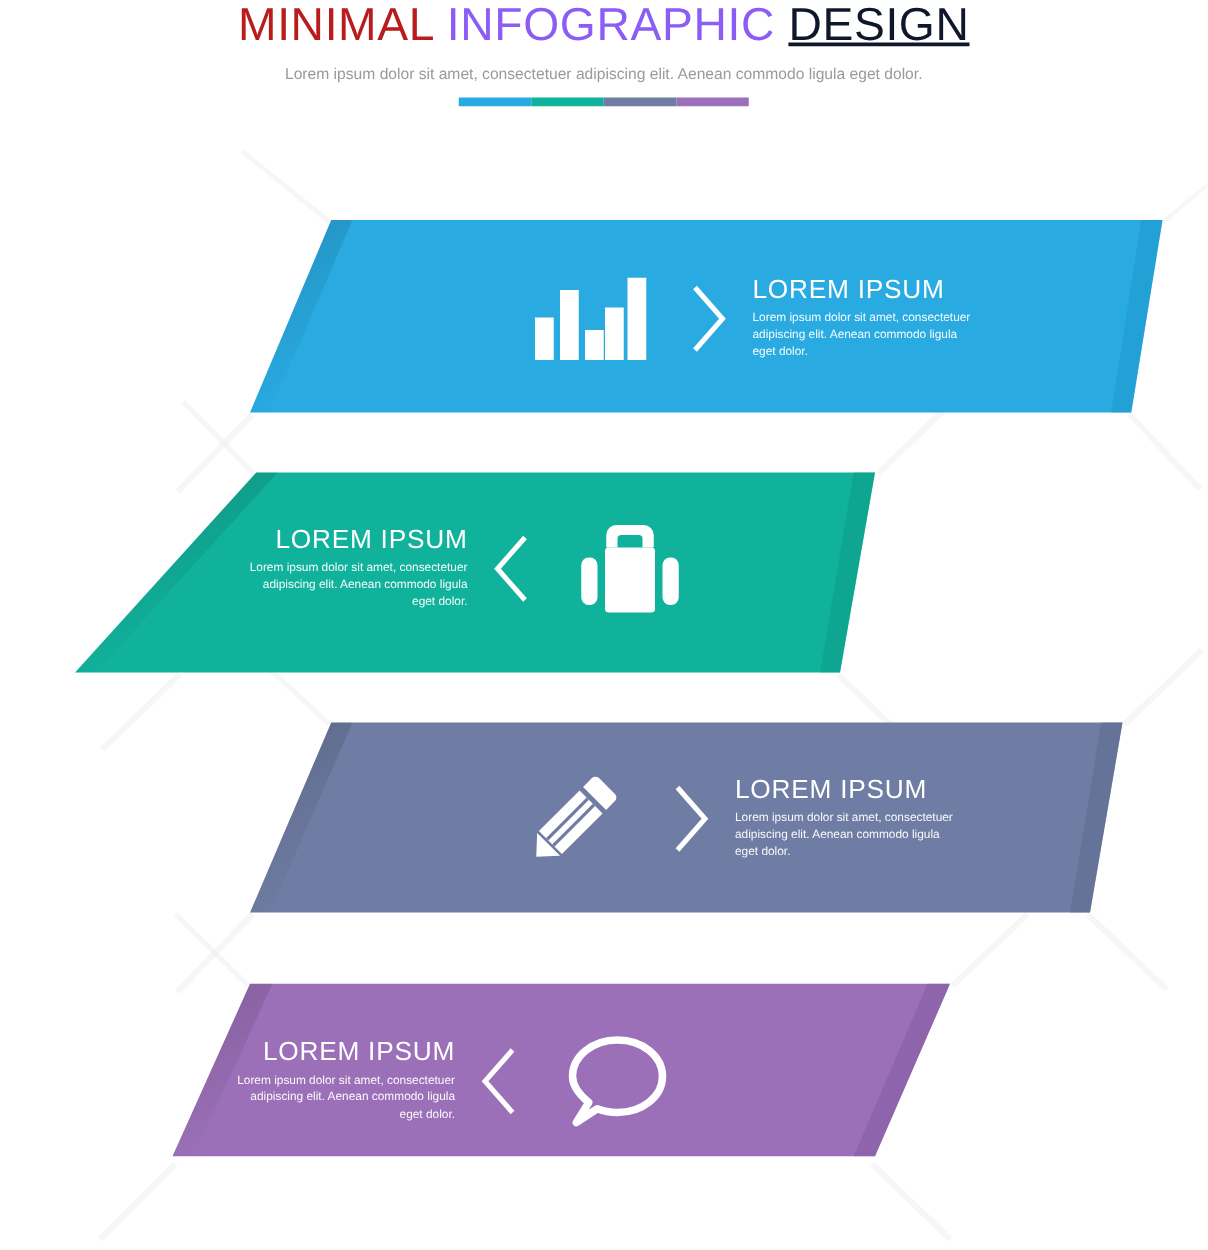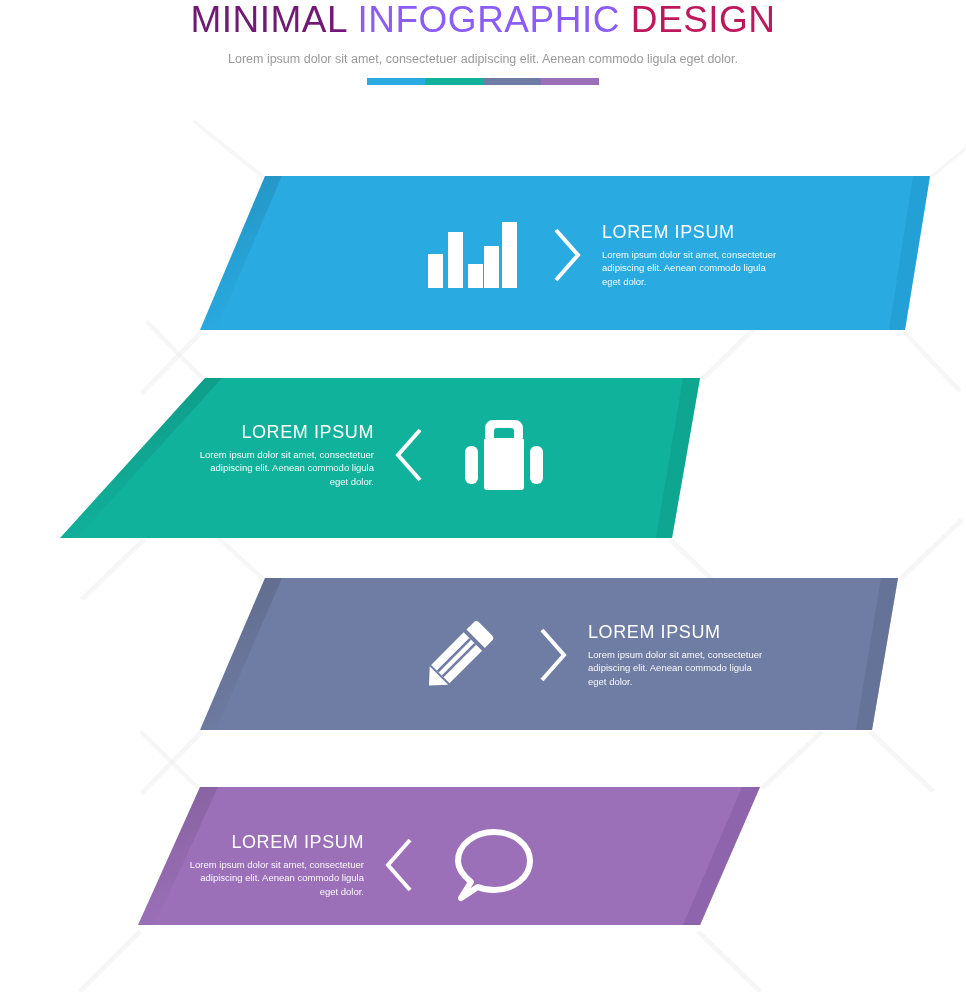--- a/index.html
+++ b/index.html
@@ -32,23 +32,23 @@
   }
   .title {
     font-size: 37px;
     letter-spacing: 0.5px;
     font-weight: 400;
     line-height: 40px;
     margin: 0;
     padding-top: 0px;
     white-space: nowrap;
   }
-  .title .w1 { color: #701a75; text-align: center; }
+  .title .w1 { color: #b91c1c; text-align: center; }
   .title .w2 { color: #8b5cf6; }
-  .title .w3 { color: #be185d; }
+  .title .w3 { color: #0f172a; text-decoration: underline; }
   .subtitle {
     font-size: 12.5px;
     color: #9a9a9a;
     margin: 12px 0 0 0;
     font-weight: 400;
   }
   .accentbar {
     margin: 12px auto 0 auto;
     width: 232px;
     height: 7px;
@@ -103,21 +103,21 @@
     justify-content: center;
     flex: 0 0 auto;
   }
   .text-box {
     width: 178px;
     flex: 0 0 auto;
     color: #ffffff;
   }
   .text-box h3 {
     margin: 0 0 6px 0;
-    font-size: 18px;
+    font-size: 21px;
     font-weight: 400;
     letter-spacing: 0.6px;
     line-height: 20px;
   }
   .text-box p {
     margin: 0;
     font-size: 9.5px;
     line-height: 13.5px;
     font-weight: 400;
     opacity: 0.96;

